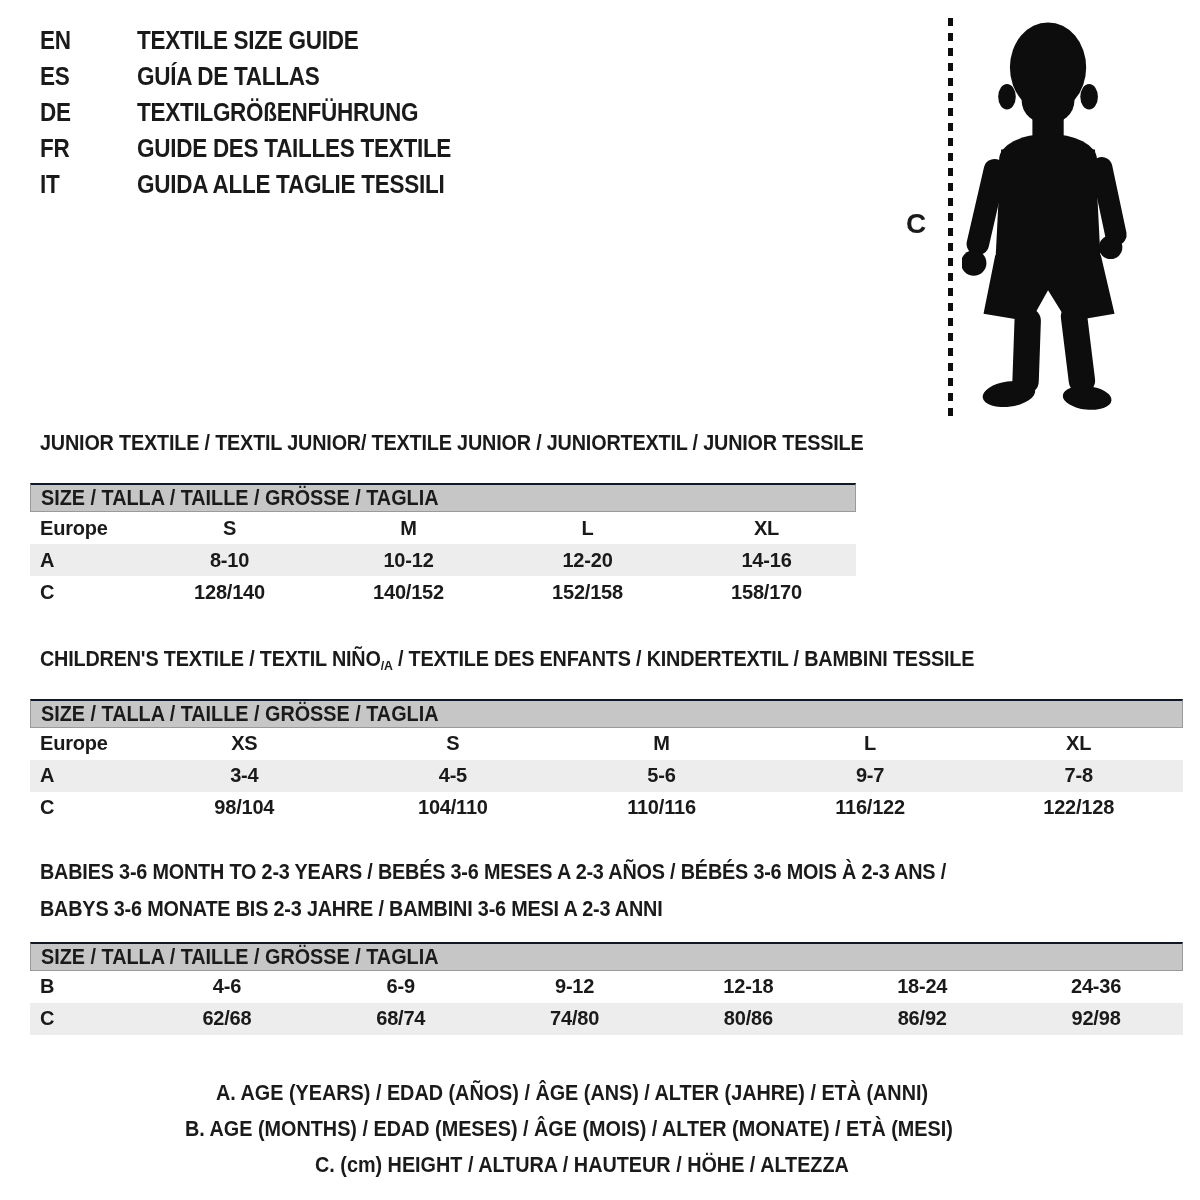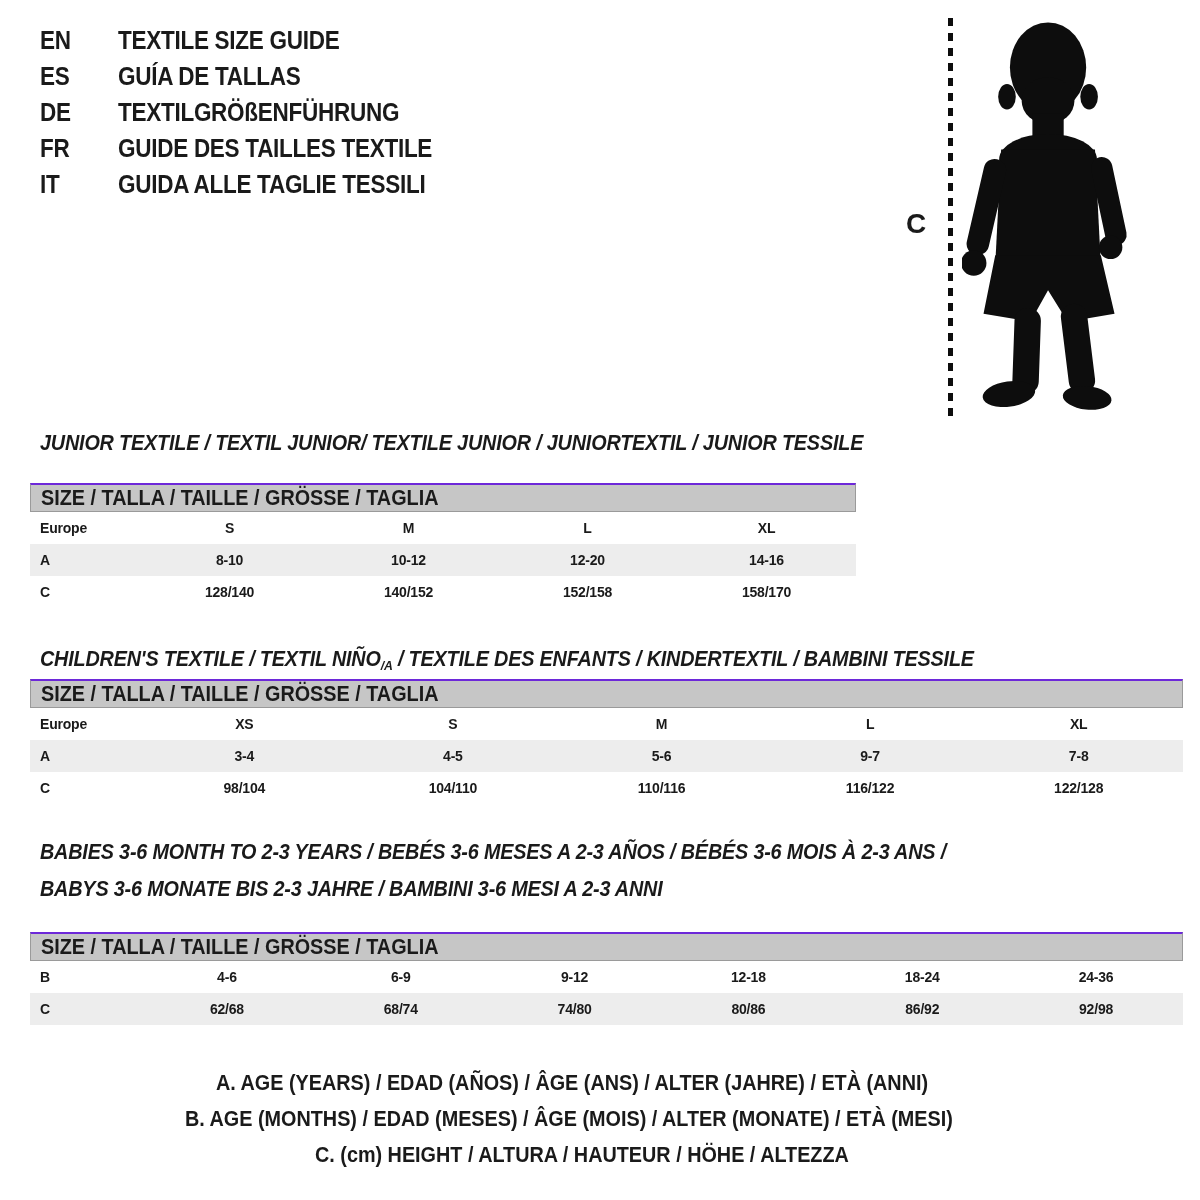--- a/index.html
+++ b/index.html
@@ -7,52 +7,52 @@
   .page {
     position:relative; width:1200px; height:1200px; background:#fff;
     font-family:"Liberation Sans", sans-serif; font-weight:700;
     color:var(--text, #1a1a1a); overflow:hidden;
   }
   
   .cx { display:inline-block; transform:scaleX(.9); transform-origin:0 50%; white-space:nowrap; }
 
   
   .lang { position:absolute; left:40px; top:22px; }
-  .lang-row { display:flex; height:36px; align-items:center; font-size:25px; letter-spacing:-0.3px; }
+  .lang-row { display:flex; height:36px; align-items:center; font-size:25px; letter-spacing:-0.3px;gap:19px; }
   .lang-code { width:78px; }
 
   
   .measure-line {
     position:absolute; left:948px; top:18px; width:5px; height:398px;
     background:repeating-linear-gradient(to bottom, var(--silhouette,#111) 0 8px, transparent 8px 15px);
   }
   .measure-label { position:absolute; left:906px; top:208px; font-size:28px; }
   .baby-svg { position:absolute; left:962px; top:16px; }
 
   
   .sections { position:absolute; left:30px; top:430px; width:1153px; }
   .sec-heading { font-size:22px; padding-left:10px; letter-spacing:-0.2px; }
-  .h-line { line-height:26px;font-style:italic; }
+  .h-line { line-height:26px; }
   .sec-babies .h-line { line-height:37px; }
   .subseg { font-size:0.62em; vertical-align:-0.28em; }
 
   .sec-junior .sec-heading { margin-bottom:27px; }
   .sec-children { margin-top:38px; }
-  .sec-children .sec-heading { }
+  .sec-children .sec-heading { margin-bottom:20px; }
   .sec-babies { margin-top:29px; }
-  .sec-babies .sec-heading { margin-bottom:25px; }
+  .sec-babies .sec-heading { margin-bottom:15px; }
 
   .size-table.narrow { width:826px; }
   .size-table.wide { width:1153px; }
   .size-bar {
     height:29px; background:var(--header-bar-bg,#c6c6c6);
-    border:1px solid var(--header-bar-border,#9a9a9a); border-top:2px solid #6d28d9;
+    border:1px solid var(--header-bar-border,#9a9a9a); border-top:2px solid #0f172a;
     display:flex; align-items:flex-start; padding-left:10px; font-size:22px;
   }
-  .trow { display:flex; height:32px; align-items:center; font-size:14px; letter-spacing:-0.2px; }
+  .trow { display:flex; height:32px; align-items:center; font-size:20px; letter-spacing:-0.2px; }
   .trow.striped { background:var(--stripe,#ededed); }
   .tlabel { width:110px; padding-left:10px; }
   .tcell { flex:1; text-align:center; }
 
   
   .footnotes { margin-top:40px;text-align:center; }
   .footnote { font-size:22px; line-height:36px; padding-left:10px; }
 </style>
 </head>
 <body>

